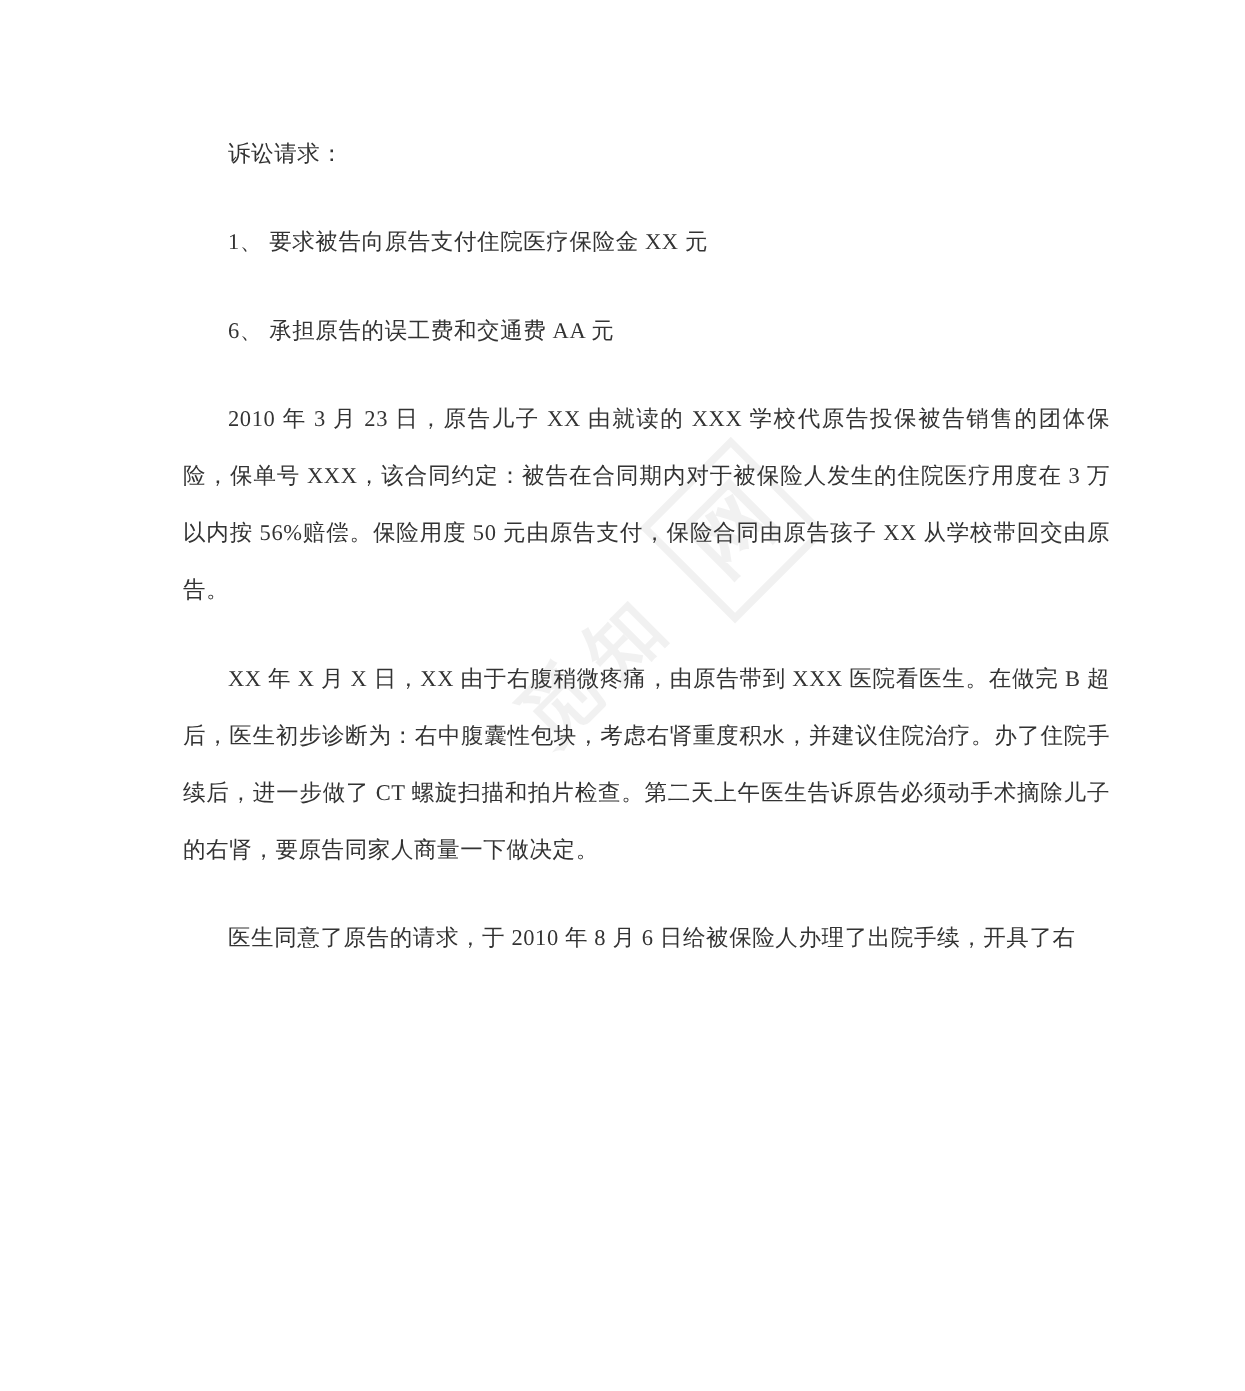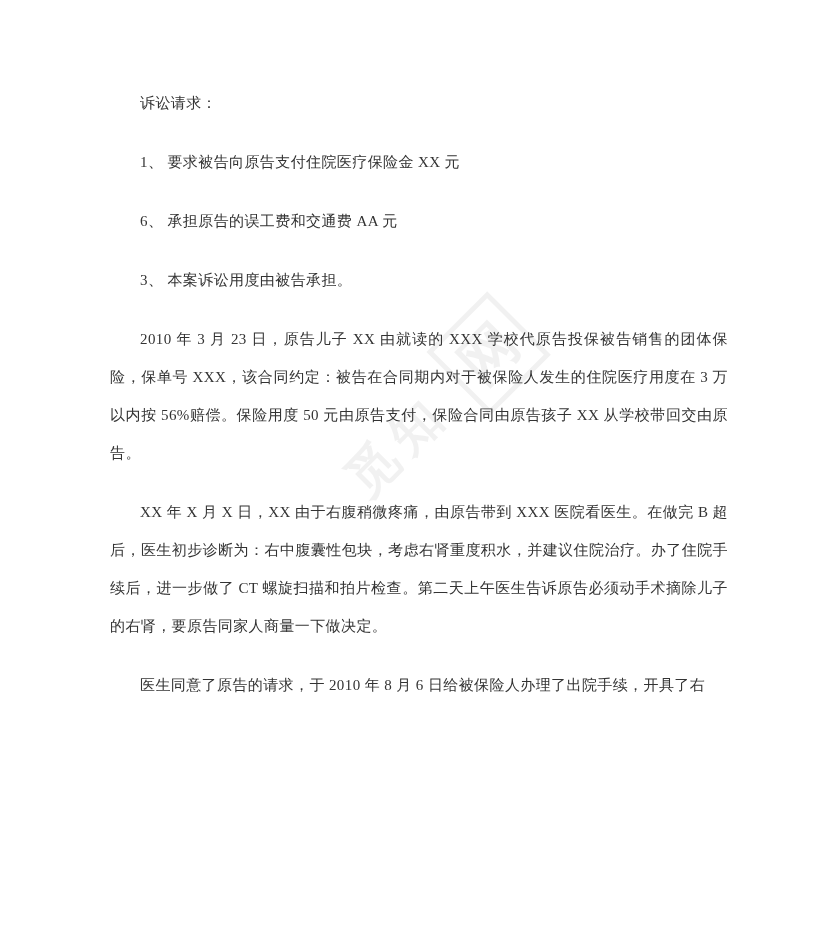--- a/index.html
+++ b/index.html
@@ -42,21 +42,21 @@
   }
   .wm-logo {
     font-size: 56px;
     line-height: 1;
     border: 5px solid rgba(0, 0, 0, 0.055);
     padding: 12px 10px;
     font-weight: bold;
   }
   .content {
     position: absolute;
-    left: 110px;
+    left: 122px;
     top: 84px;
     width: 618px;
     font-size: 15px;
     line-height: 38px;
     letter-spacing: 0.4px;
     text-align: justify;
     z-index: 1;
   }
   .block {
     margin: 0 0 21px 0;
@@ -74,21 +74,20 @@
   </div>
 
   <div class="content">
 
     <p class="block">诉讼请求：</p>
 
     <p class="block">1、 要求被告向原告支付住院医疗保险金 XX 元</p>
 
     <p class="block">6、 承担原告的误工费和交通费 AA 元</p>
 
-    <p class="block">3、 本案诉讼用度由被告承担。</p>
 
 
     <p class="block">2010 年 3 月 23 日，原告儿子 XX 由就读的 XXX 学校代原告投保被告销售的团体保险，保单号 XXX，该合同约定：被告在合同期内对于被保险人发生的住院医疗用度在 3 万以内按 56%赔偿。保险用度 50 元由原告支付，保险合同由原告孩子 XX 从学校带回交由原告。</p>
 
     <p class="block">XX 年 X 月 X 日，XX 由于右腹稍微疼痛，由原告带到 XXX 医院看医生。在做完 B 超后，医生初步诊断为：右中腹囊性包块，考虑右肾重度积水，并建议住院治疗。办了住院手续后，进一步做了 CT 螺旋扫描和拍片检查。第二天上午医生告诉原告必须动手术摘除儿子的右肾，要原告同家人商量一下做决定。</p>
 
 
     <p class="block">医生同意了原告的请求，于 2010 年 8 月 6 日给被保险人办理了出院手续，开具了右</p>
 
   </div>

